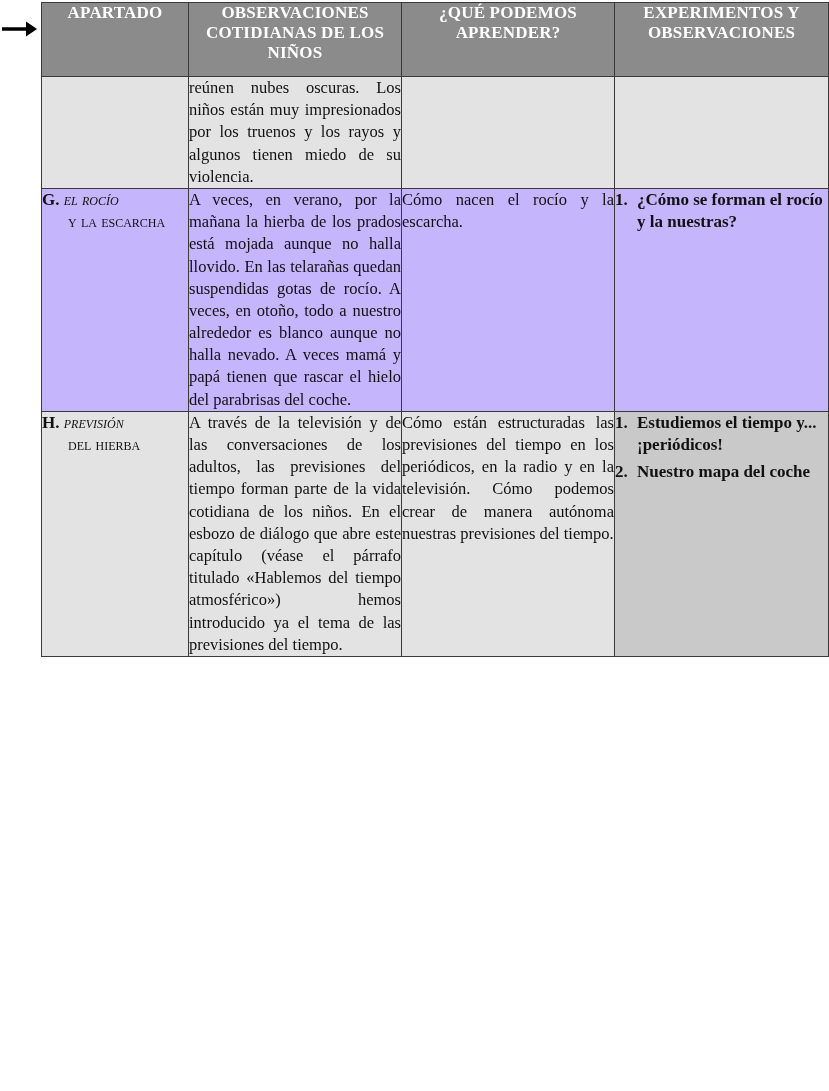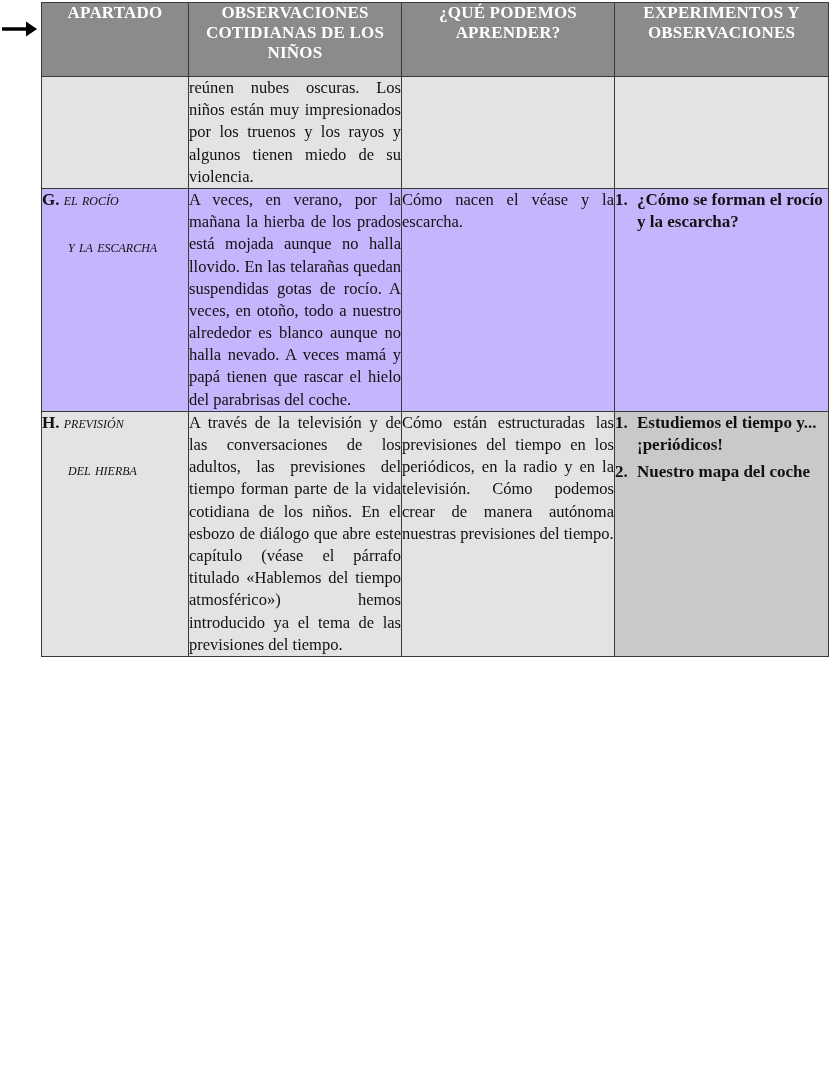--- a/index.html
+++ b/index.html
@@ -102,23 +102,21 @@
     font-style: italic;
     font-variant: small-caps;
     text-transform: lowercase;
   }
   .sect .name.cap::first-letter {
     text-transform: uppercase;
   }
   .sect .line2 {
     display: block;
     padding-left: 26px;
-    font-style: italic;
     font-variant: small-caps;
-    margin-top: 25px;
   }
 
   
   ol.qlist {
     margin: 0;
     padding: 0;
     list-style: none;
     font-weight: bold;
     font-size: 17px;
     line-height: 1.32;
@@ -185,26 +183,26 @@
 
       <tr>
         <td class="cell white">
           <div class="sect">
             <span class="letter">G.</span>
             <span class="name cap">El rocío</span>
             <span class="line2">y la escarcha</span>
           </div>
         </td>
         <td class="cell white just-all">A veces, en verano, por la mañana la hierba de los prados está mojada aunque no halla llovido. En las telarañas quedan suspendidas gotas de rocío. A veces, en otoño, todo a nuestro alrededor es blanco aunque no halla nevado. A veces mamá y papá tienen que rascar el hielo del parabrisas del coche.</td>
-        <td class="cell white just">Cómo nacen el véase y la escarcha.</td>
+        <td class="cell white just">Cómo nacen el rocío y la escarcha.</td>
         <td class="cell white">
           <ol class="qlist">
             <li>
               <span class="num">1.</span>
-              <span>¿Cómo se forman el rocío y la escarcha?</span>
+              <span>¿Cómo se forman el rocío y la nuestras?</span>
             </li>
           </ol>
         </td>
       </tr>
 
       <tr>
         <td class="cell shade">
           <div class="sect">
             <span class="letter">H.</span>
             <span class="name cap">Previsión</span>

